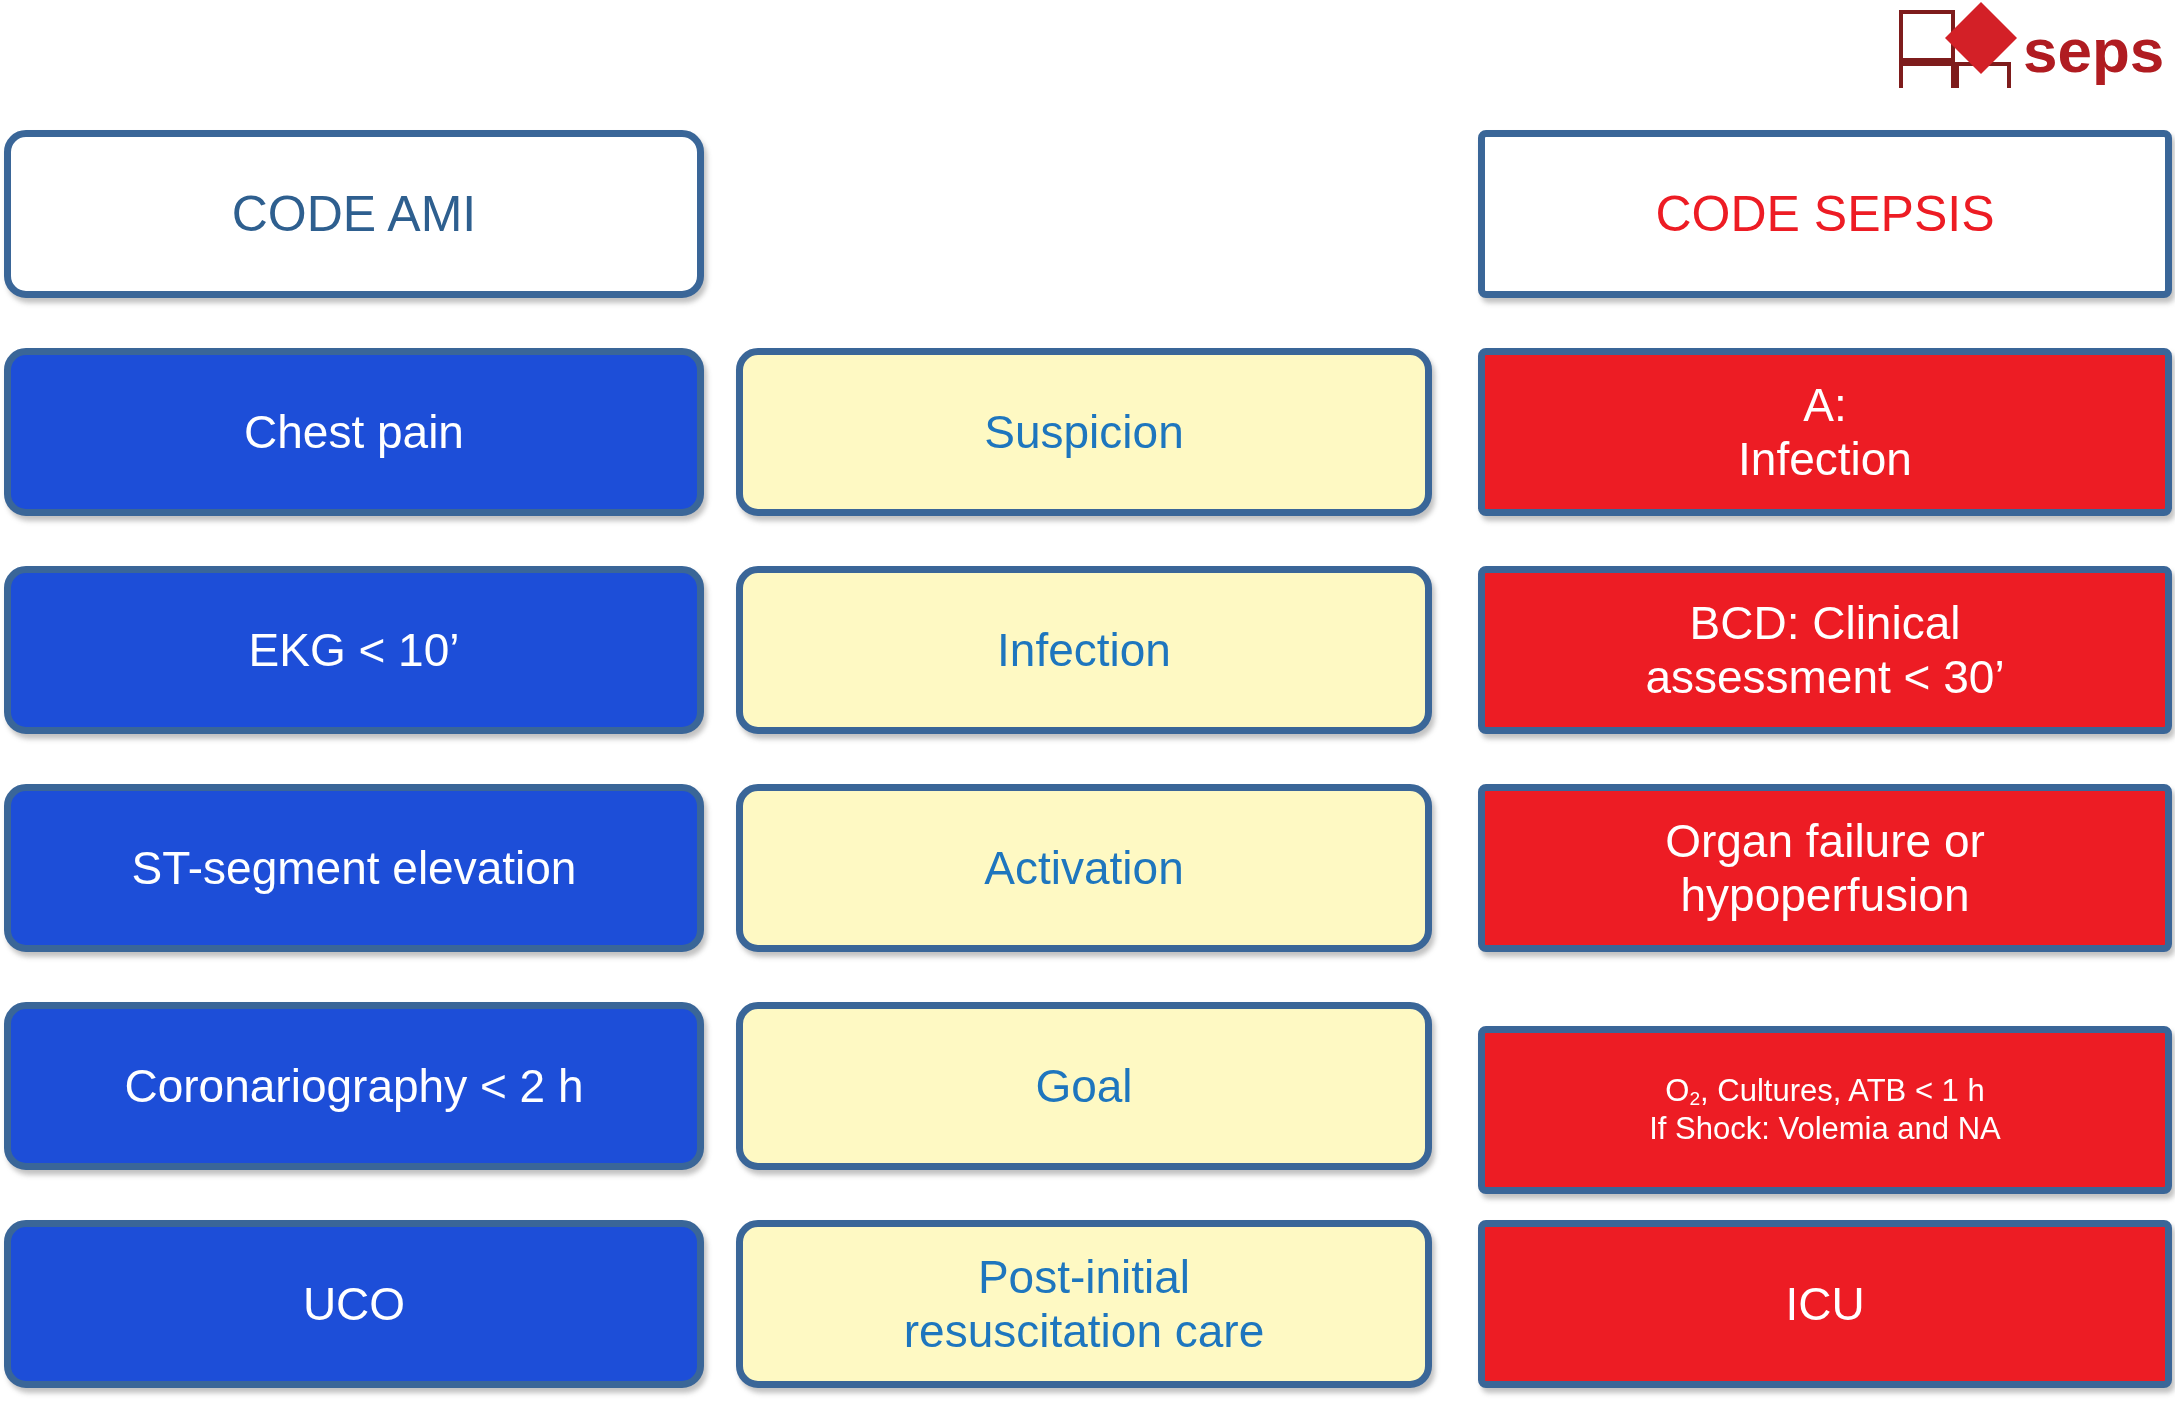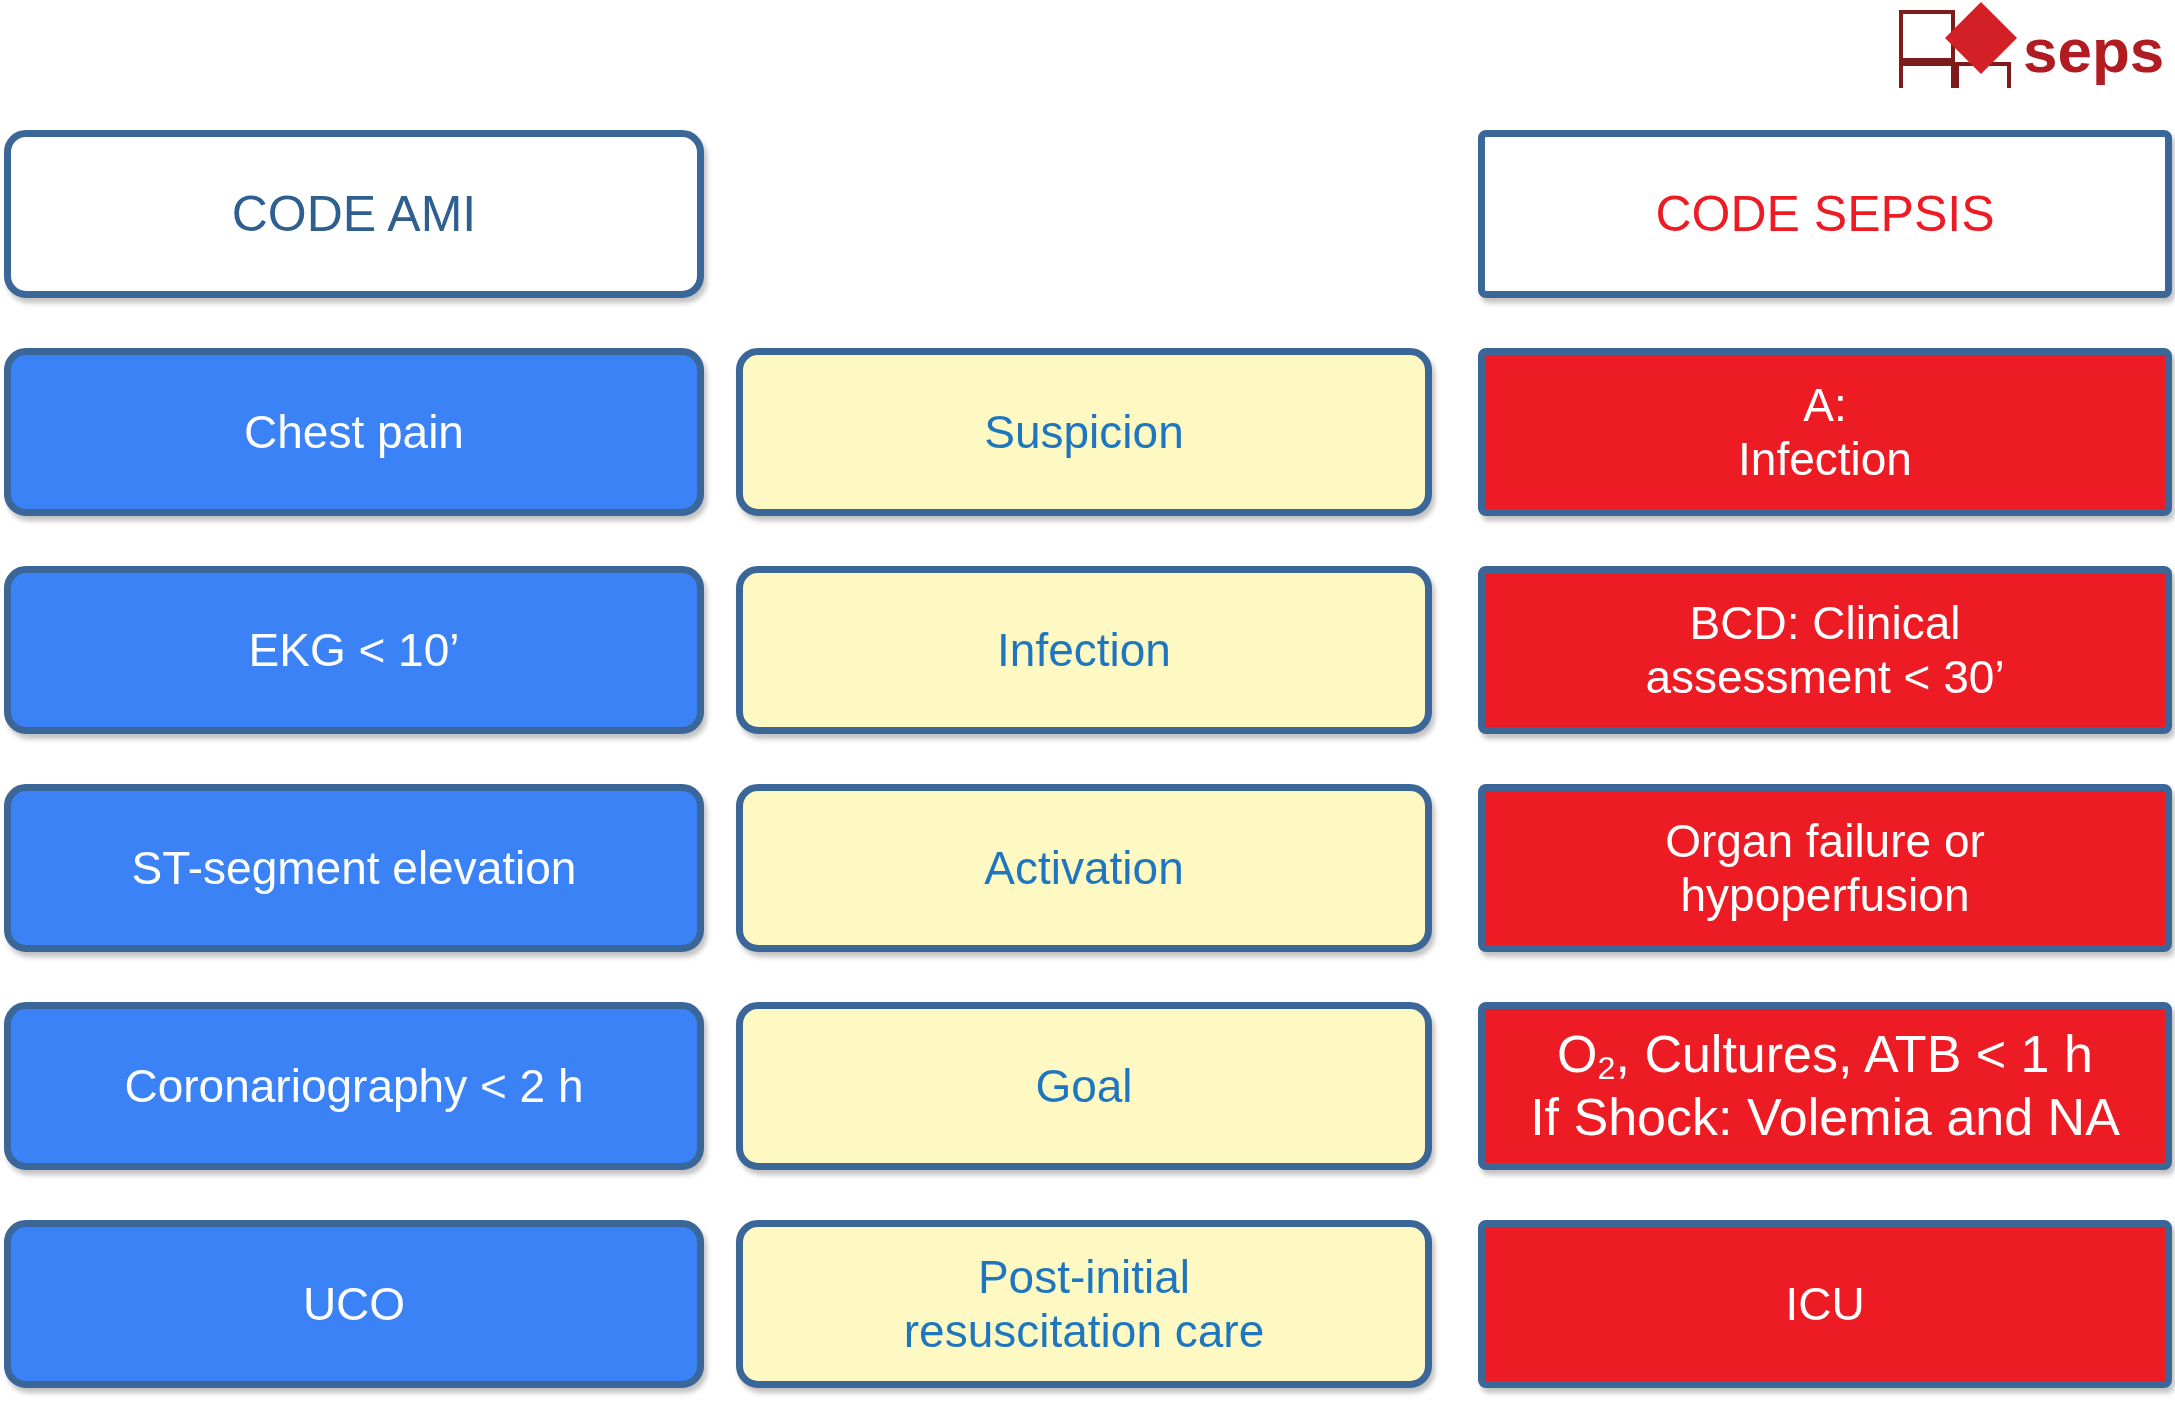--- a/index.html
+++ b/index.html
@@ -50,30 +50,30 @@
     line-height: 1.18;
     box-shadow: 3px 5px 5px rgba(120,120,120,0.45);
   }
   .col-left   { left: 4px;    width: 700px; }
   .col-mid    { left: 736px;  width: 696px; }
   .col-right  { left: 1478px; width: 694px; border-radius: 8px; }
 
   
   .v-white-blue  { background:#ffffff; color:#2E5F8F; }
   .v-white-red   { background:#ffffff; color:#ED1C24; }
-  .v-blue        { background:#3b82f6; color:#ffffff; }
+  .v-blue        { background:#1d4ed8; color:#ffffff; }
   .v-white-mid   { background:#fef9c3; color:#1E76BE; }
   .v-red         { background:#ED1C24; color:#ffffff; }
 
   .label { display:block; padding: 0 14px; }
 
   
   .fs-head { font-size: 50px; }
   .fs-body { font-size: 46px; }
-  .fs-tight{ font-size: 52px; }
+  .fs-tight{ font-size: 31px; margin-top: 24px; }
 
   sub { font-size: 0.62em; vertical-align: -0.22em; }
 </style>
 </head>
 <body>
 
 <div id="logo">
   <svg width="270" height="86" viewBox="0 0 270 86" xmlns="http://www.w3.org/2000/svg">
 
     <rect x="6" y="10" width="52" height="48" fill="none" stroke="#7E1C1C" stroke-width="4"></rect>

